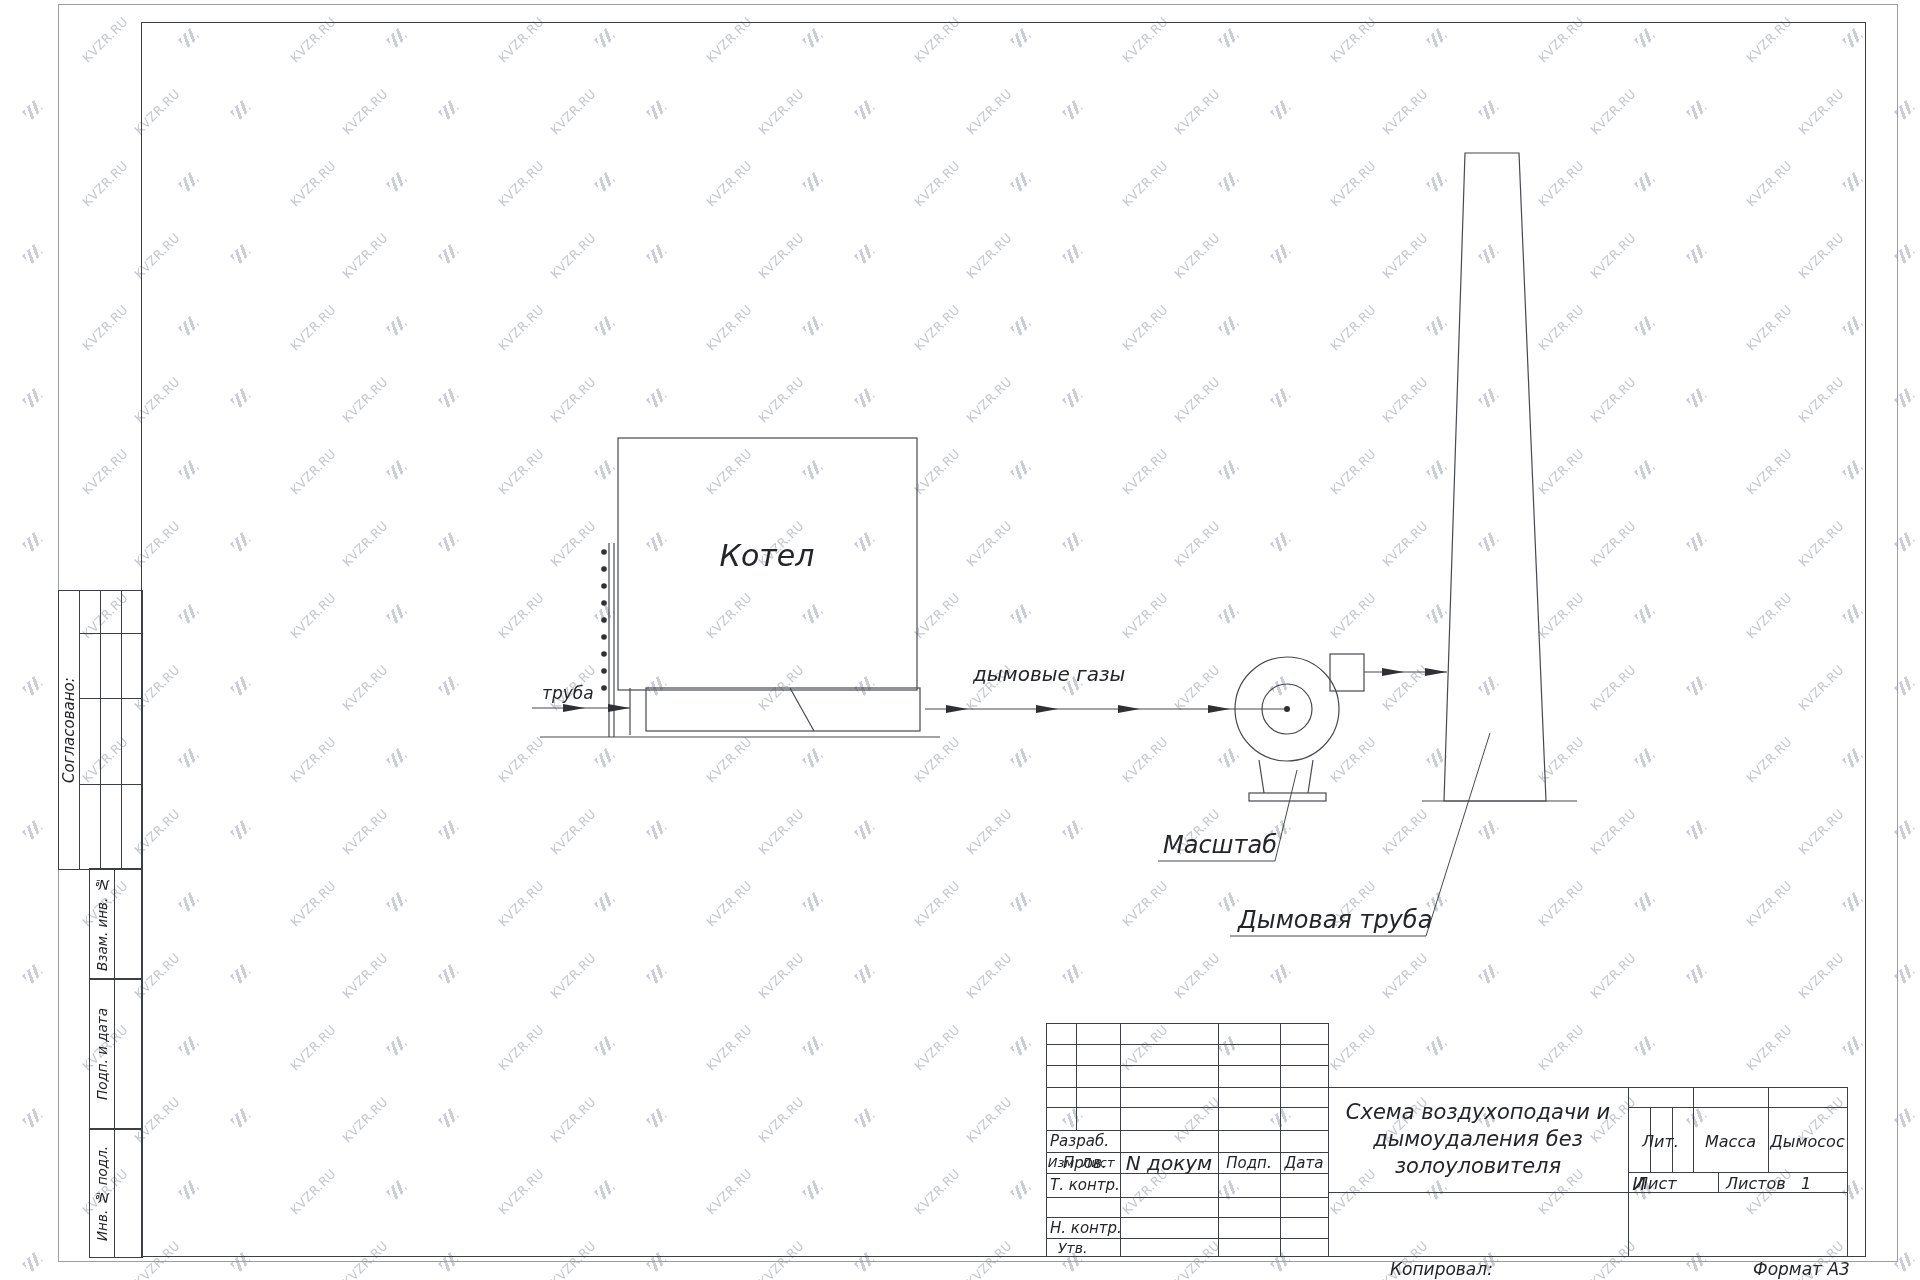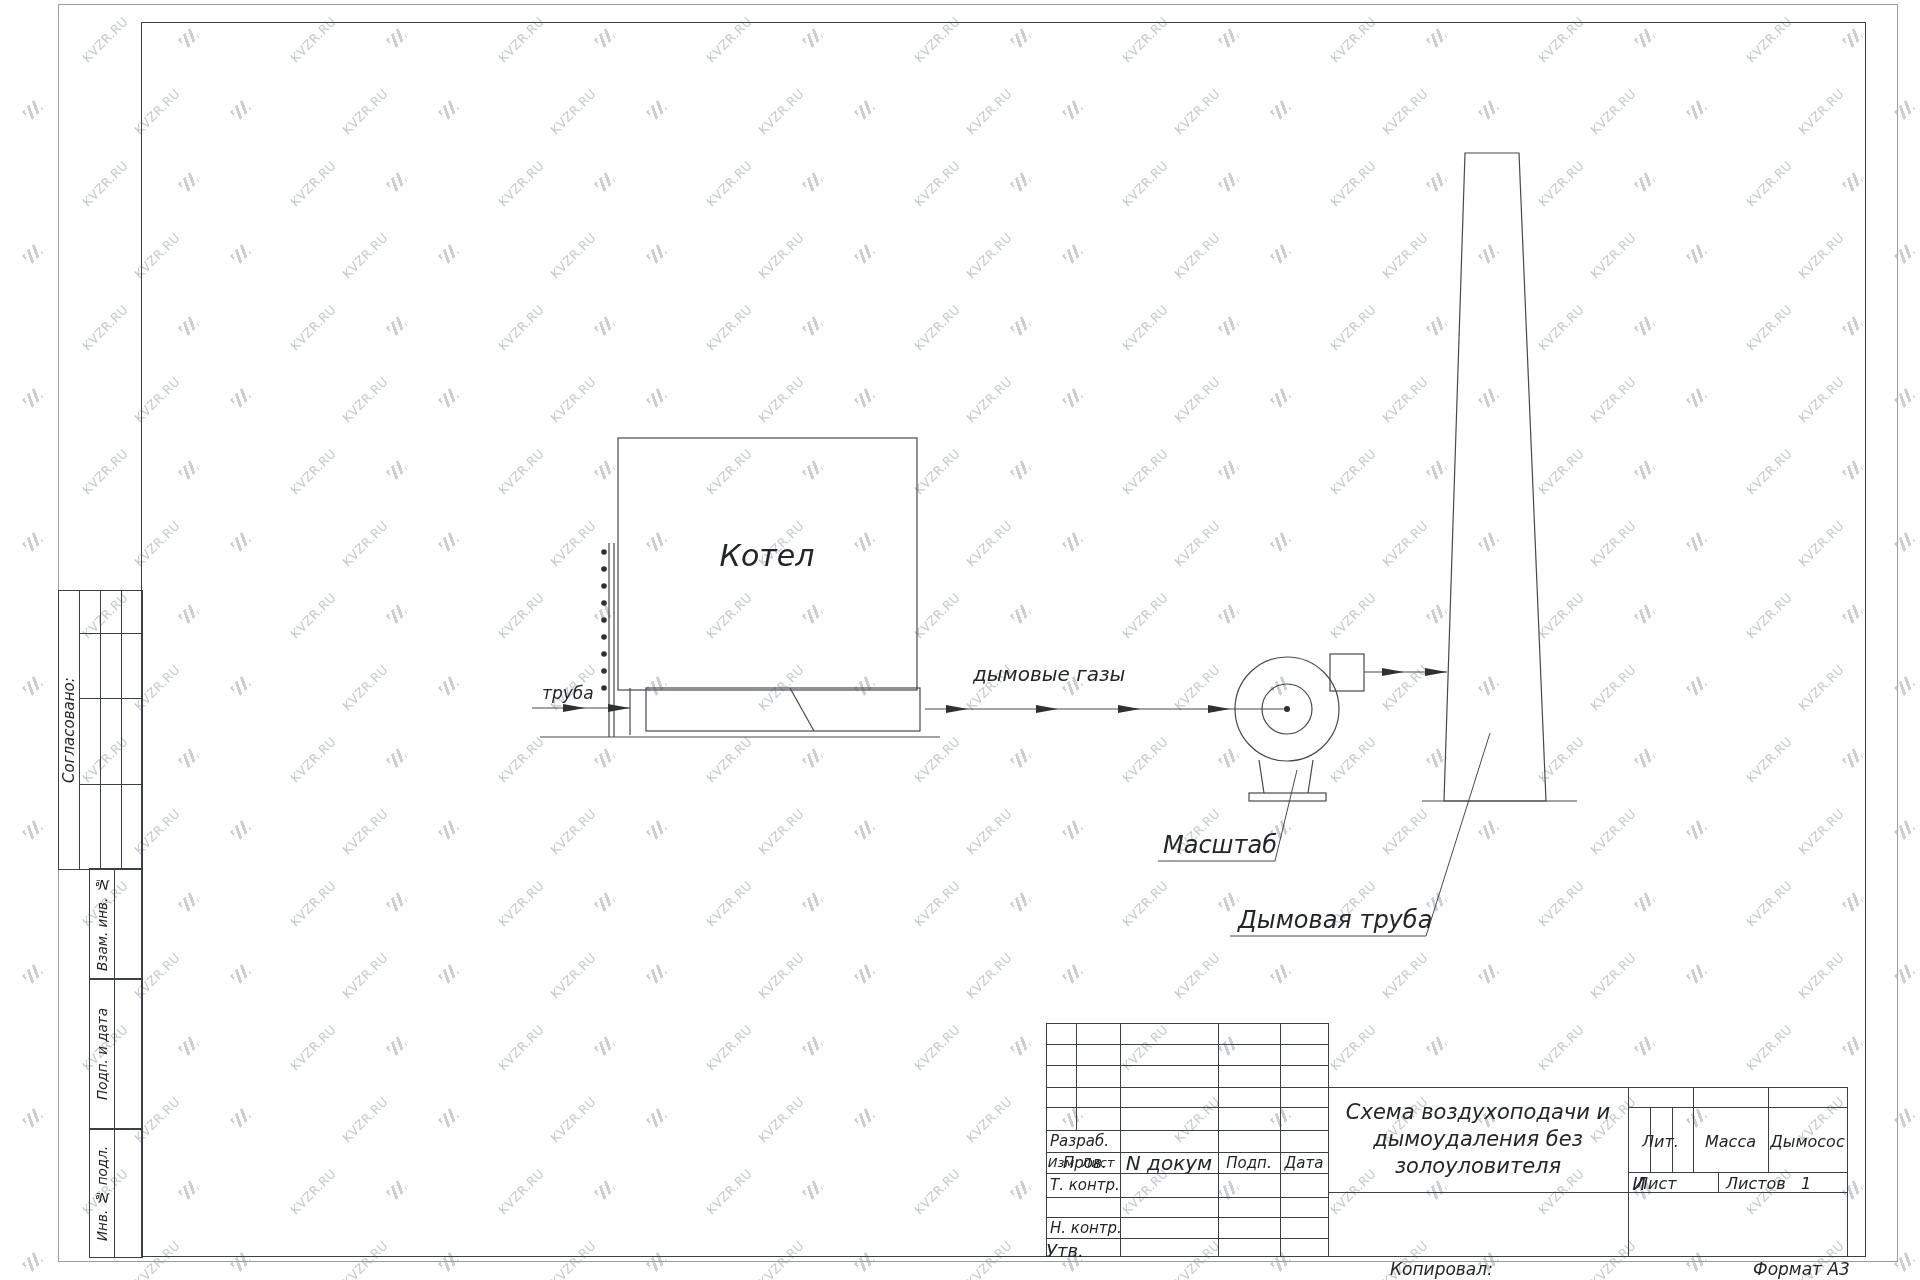--- a/index.html
+++ b/index.html
@@ -504,21 +504,21 @@
   <div class="lbl cellc" style="left:0;top:84px;width:30px;height:23px;font-size:13px;">Изм</div>
   <div class="lbl cellc" style="left:30px;top:84px;width:44px;height:23px;font-size:13px;">Лист</div>
   <div class="lbl cellc" style="left:74px;top:84px;width:98px;height:23px;font-size:20px;">N докум</div>
   <div class="lbl cellc" style="left:172px;top:84px;width:62px;height:23px;font-size:15px;">Подп.</div>
   <div class="lbl cellc" style="left:234px;top:84px;width:48px;height:23px;font-size:15px;">Дата</div>
 
   <div class="lbl" style="left:4px;top:109px;font-size:15px;">Разраб.</div>
   <div class="lbl" style="left:17px;top:131px;font-size:15px;">Пров.</div>
   <div class="lbl" style="left:4px;top:153px;font-size:15px;">Т. контр.</div>
   <div class="lbl" style="left:4px;top:196px;font-size:15px;">Н. контр.</div>
-  <div class="lbl" style="left:0;top:217px;font-size:18px;">Утв.</div>
+  <div class="lbl" style="left:12px;top:217px;font-size:14px;">Утв.</div>
 
   <div class="abs" style="left:282px;top:76px;width:300px;text-align:center;font-style:italic;font-size:21px;line-height:27px;color:#232528;">
     <div>Схема воздухоподачи и</div>
     <div>дымоудаления без</div>
     <div>золоуловителя</div>
   </div>
 
   <div class="lbl cellc" style="left:582px;top:64px;width:65px;height:20px;font-size:16px;">Лит.</div>
   <div class="lbl cellc" style="left:647px;top:64px;width:75px;height:20px;font-size:16px;">Масса</div>
   <div class="lbl cellc" style="left:722px;top:64px;width:79px;height:20px;font-size:16px;">Дымосос</div>

